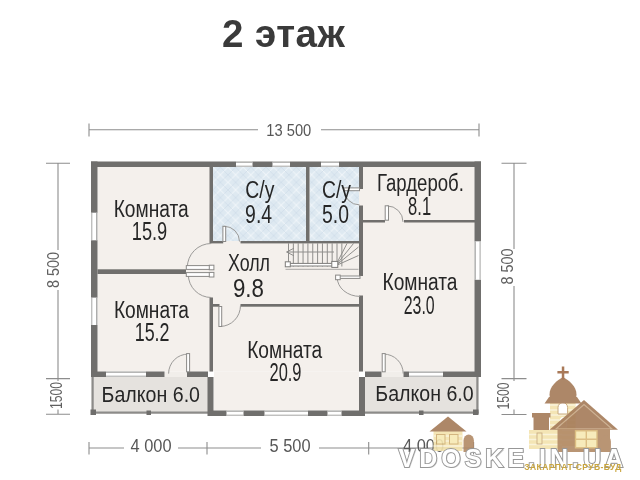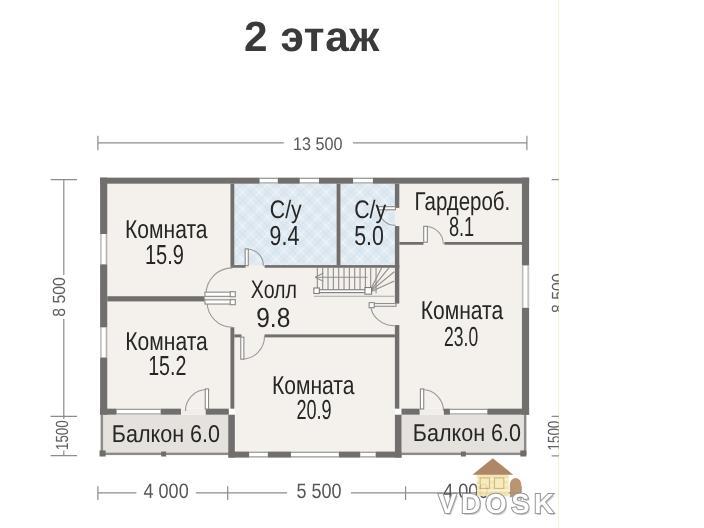--- a/index.html
+++ b/index.html
@@ -1,16 +1,16 @@
 <!DOCTYPE html>
 <html><head>
 <meta charset="utf-8">
 <style>
   html,body{margin:0;padding:0;background:#fff;}
-  .wrap{width:508px;height:480px;position:relative;overflow:hidden;background:#84cc16;font-family:"Liberation Sans",sans-serif;}
+  .wrap{width:640px;height:480px;position:relative;overflow:hidden;background:#fde047;font-family:"Liberation Sans",sans-serif;}
   svg text{font-family:"Liberation Sans",sans-serif;}
 </style>
 </head>
 <body>
 <div class="wrap">
 <svg width="640" height="480" viewBox="0 0 640 480">
 <defs>
   <pattern id="su" width="15.2" height="15.2" patternUnits="userSpaceOnUse">
     <rect width="15.2" height="15.2" fill="#dee9f1"></rect>
     <path d="M0,0 L15.2,15.2 M15.2,0 L0,15.2 M7.6,-7.6 L22.8,7.6 M-7.6,7.6 L7.6,22.8 M-7.6,-7.6 L7.6,7.6 M7.6,7.6 L22.8,22.8 M7.6,-7.6 L-7.6,7.6 M22.8,7.6 L7.6,22.8" stroke="#f0f5f9" stroke-width="1" fill="none"></path>

